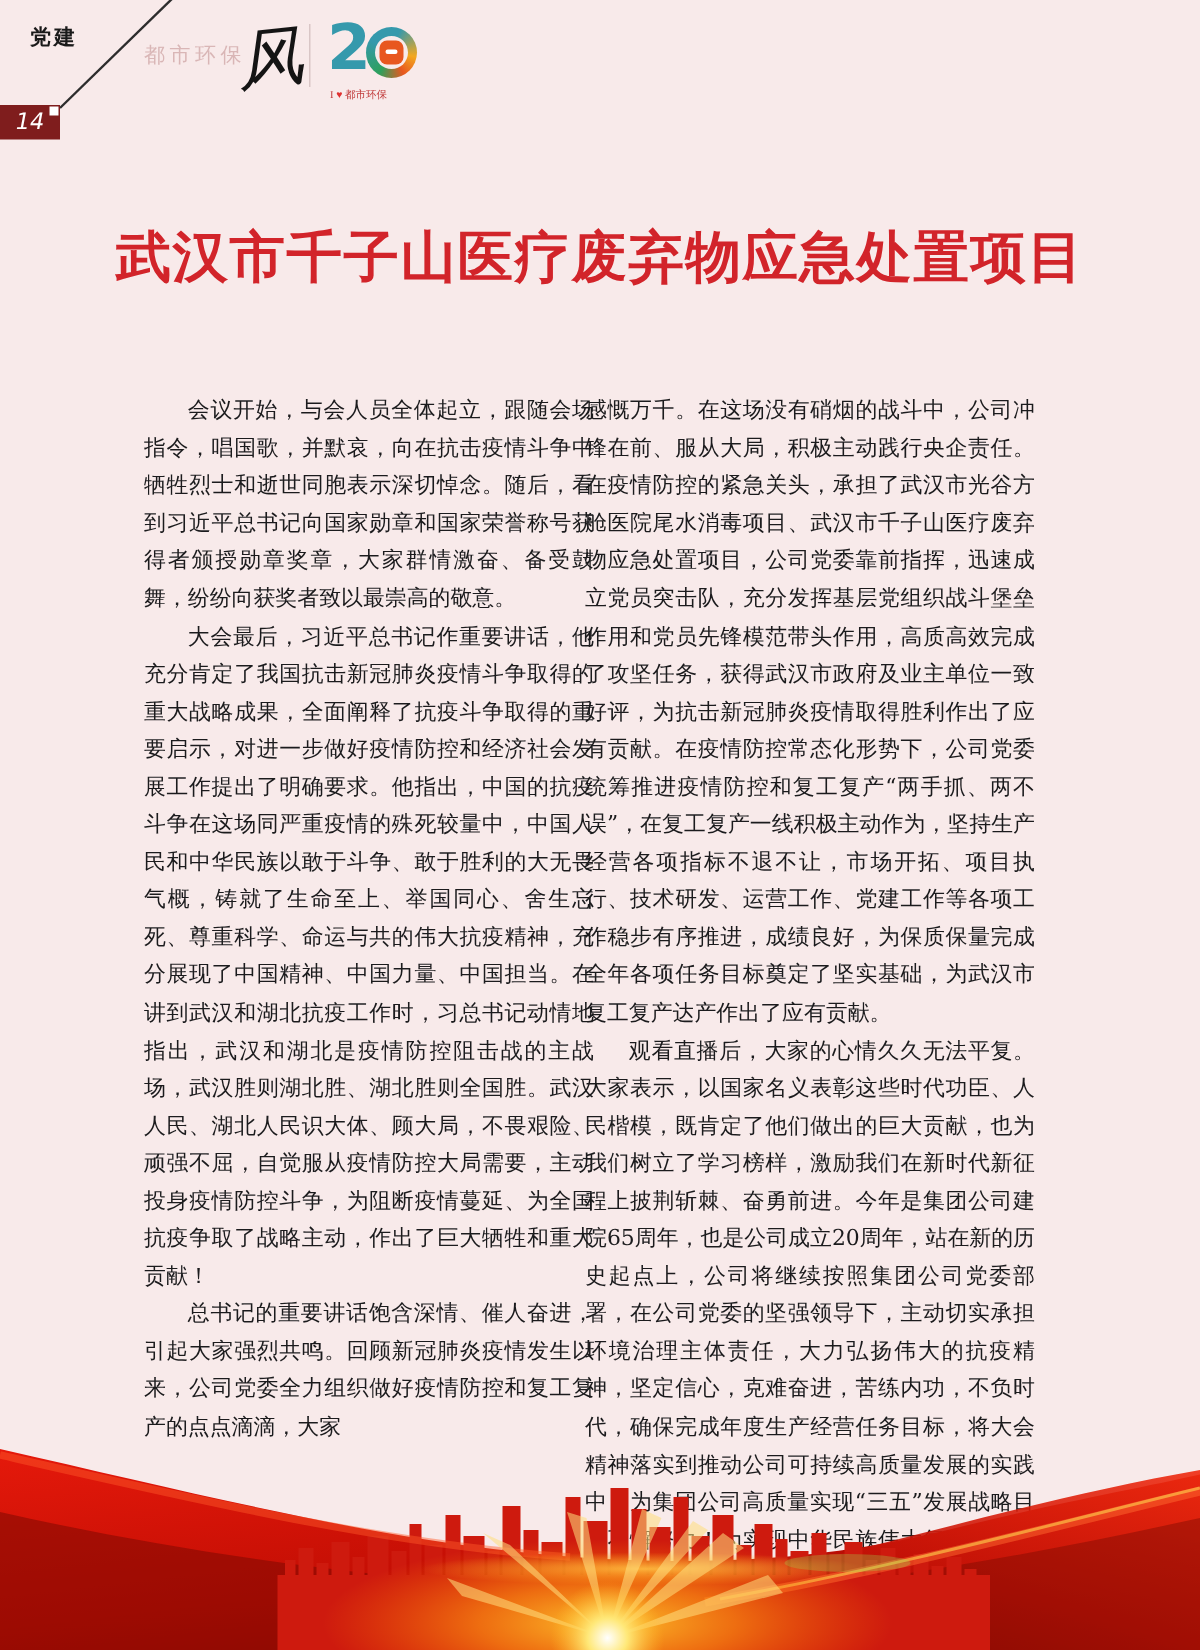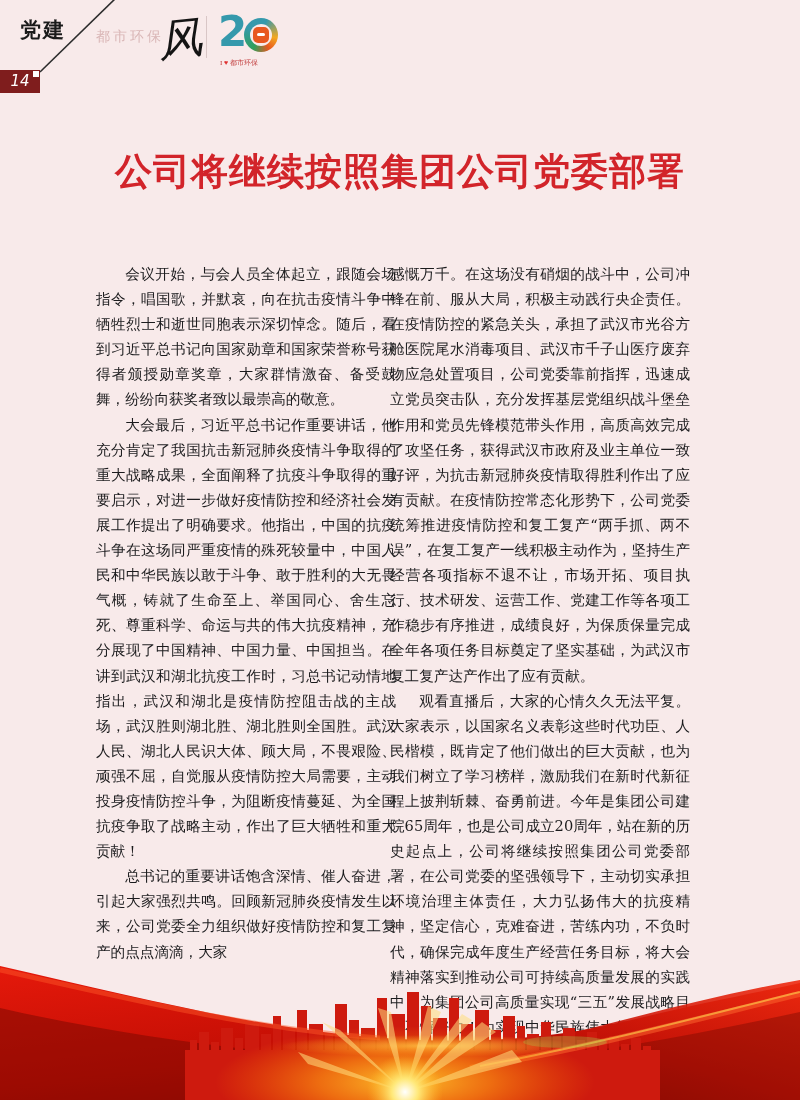--- a/index.html
+++ b/index.html
@@ -6,21 +6,21 @@
   body{
     width:800px;height:1100px;position:relative;overflow:hidden;
     background:#f8eaea;
     font-family:"DejaVu Serif","Liberation Serif",serif;
   }
   .abs{position:absolute;}
 
   
   .section-label{
     left:20px;top:16px;font-family:"DejaVu Sans","Liberation Sans",sans-serif;
-    font-weight:700;font-size:21px;color:#1a1a1a;letter-spacing:2px;
+    font-weight:700;font-size:14px;color:#1a1a1a;letter-spacing:2px;
   }
   .diag-svg{left:0;top:0;width:150px;height:80px;pointer-events:none;}
   .page-badge{
     left:0;top:70px;width:40px;height:23px;background:#7f1d1d;
     color:#ffffff;font-family:"DejaVu Sans","Liberation Sans",sans-serif;
     font-style:italic;font-size:15px;line-height:23px;text-align:center;
   }
   .page-badge .corner{
     position:absolute;right:1px;top:1px;width:6px;height:6px;background:#ffffff;
   }
@@ -105,21 +105,21 @@
   <div class="abs anniv">
     <span class="two">2</span>
     <span class="ring">
       <span class="hole"></span>
       <span class="core"></span>
     </span>
     <div class="tagline"><span>I</span> <span class="heart">♥</span> <span>都市环保</span></div>
   </div>
 
   <h1 class="abs article-title">
-    <span>公司将继续按照集团公司党委部署</span><br>
+    <span>武汉市千子山医疗废弃物应急处置项目</span><br>
   </h1>
 
   <div class="abs col col-left">
     <p class="indent">会议开始，与会人员全体起立，跟随会场指令，唱国歌，并默哀，向在抗击疫情斗争中牺牲烈士和逝世同胞表示深切悼念。随后，看到习近平总书记向国家勋章和国家荣誉称号获得者颁授勋章奖章，大家群情激奋、备受鼓舞，纷纷向获奖者致以最崇高的敬意。</p>
     <p class="indent">大会最后，习近平总书记作重要讲话，他充分肯定了我国抗击新冠肺炎疫情斗争取得的重大战略成果，全面阐释了抗疫斗争取得的重要启示，对进一步做好疫情防控和经济社会发展工作提出了明确要求。他指出，中国的抗疫斗争在这场同严重疫情的殊死较量中，中国人民和中华民族以敢于斗争、敢于胜利的大无畏气概，铸就了生命至上、举国同心、舍生忘死、尊重科学、命运与共的伟大抗疫精神，充分展现了中国精神、中国力量、中国担当。在讲到武汉和湖北抗疫工作时，习总书记动情地指出，武汉和湖北是疫情防控阻击战的主战场，武汉胜则湖北胜、湖北胜则全国胜。武汉人民、湖北人民识大体、顾大局，不畏艰险、顽强不屈，自觉服从疫情防控大局需要，主动投身疫情防控斗争，为阻断疫情蔓延、为全国抗疫争取了战略主动，作出了巨大牺牲和重大贡献！</p>
     <p class="indent">总书记的重要讲话饱含深情、催人奋进，引起大家强烈共鸣。回顾新冠肺炎疫情发生以来，公司党委全力组织做好疫情防控和复工复产的点点滴滴，大家</p>
   </div>
 
   <div class="abs col col-right">
     <p>感慨万千。在这场没有硝烟的战斗中，公司冲锋在前、服从大局，积极主动践行央企责任。在疫情防控的紧急关头，承担了武汉市光谷方舱医院尾水消毒项目、武汉市千子山医疗废弃物应急处置项目，公司党委靠前指挥，迅速成立党员突击队，充分发挥基层党组织战斗堡垒作用和党员先锋模范带头作用，高质高效完成了攻坚任务，获得武汉市政府及业主单位一致好评，为抗击新冠肺炎疫情取得胜利作出了应有贡献。在疫情防控常态化形势下，公司党委统筹推进疫情防控和复工复产“两手抓、两不误”，在复工复产一线积极主动作为，坚持生产经营各项指标不退不让，市场开拓、项目执行、技术研发、运营工作、党建工作等各项工作稳步有序推进，成绩良好，为保质保量完成全年各项任务目标奠定了坚实基础，为武汉市复工复产达产作出了应有贡献。</p>

